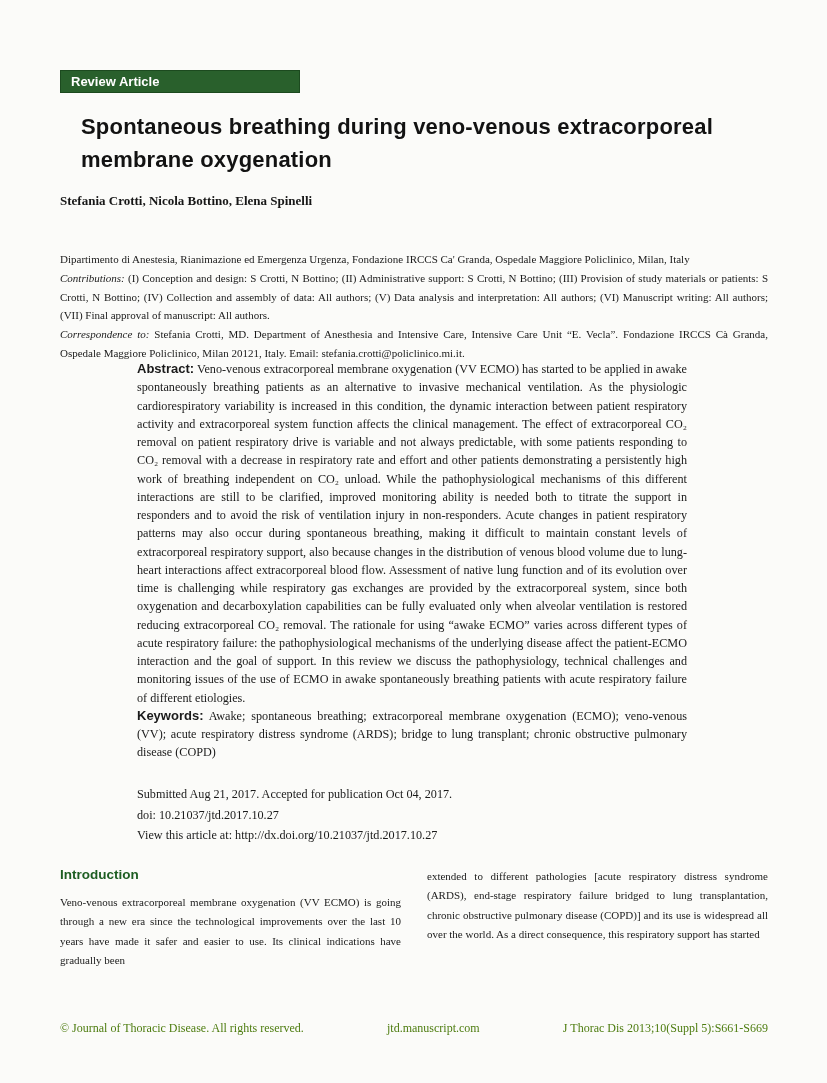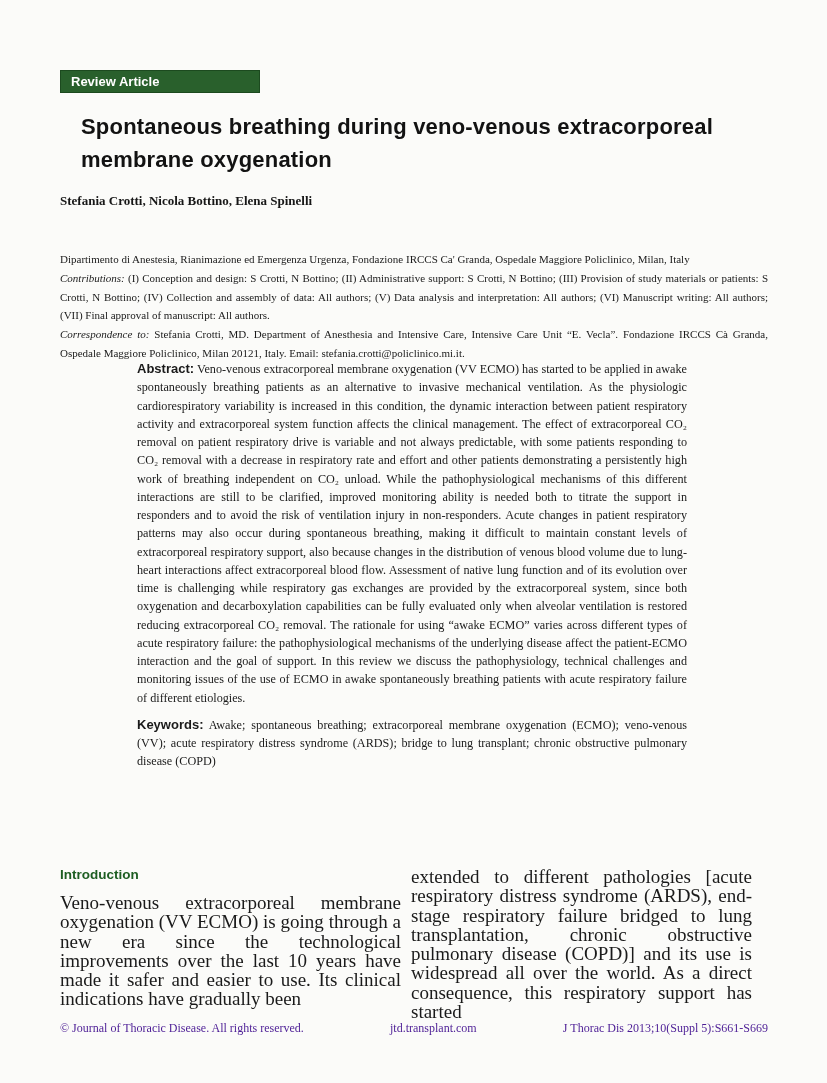--- a/index.html
+++ b/index.html
@@ -9,21 +9,21 @@
     width: 827px;
     height: 1083px;
     background: #fbfbf9;
     font-family: "Liberation Serif", serif;
     color: #1a1a1a;
     overflow: hidden;
   }
   .badge {
     position: absolute;
     left: 60px; top: 70px;
-    width: 200px; height: 23px;
+    width: 240px; height: 23px;
     background: #29602c;
     border: 1px solid #1c4a1f;
     color: #ffffff;
     font-family: "Liberation Sans", sans-serif;
     font-weight: bold;
     font-size: 13px;
     line-height: 21px;
     padding-left: 10px;
   }
   .title {
@@ -61,56 +61,56 @@
     width: 550px;
     font-size: 12.2px;
     line-height: 18.25px;
     text-align: justify;
   }
   .bold-sans {
     font-family: "Liberation Sans", sans-serif;
     font-weight: bold;
     font-size: 13px;
   }
-  .keywords { margin-top: 9px; }
+  .keywords { margin-top: 0; }
   .dates-block {
     position: absolute;
     left: 137px; top: 784px;
     width: 550px;
     font-size: 12.2px;
     line-height: 20.5px;
   }
   .intro {
     position: absolute;
     left: 60px; top: 867px;
     width: 708px;
     display: flex;
-    gap: 10px;
+    gap: 26px;
   }
   .intro .col { width: 341px; }
   .intro-heading {
     font-family: "Liberation Sans", sans-serif;
     font-weight: bold;
     font-size: 13.5px;
     color: #1d5e22;
     margin-bottom: 11px;
   }
   .intro .body {
-    font-size: 19px;
+    font-size: 11px;
     line-height: 19.3px;
     text-align: justify;
   }
   .footer {
     position: absolute;
     left: 60px; top: 1021px;
     width: 708px;
     display: flex;
     justify-content: space-between;
     font-size: 12px;
-    color: #4c1d95;
+    color: #4d7c0f;
   }
   .footer .ital { }
   a.link { color: inherit; text-decoration: none; }
 </style>
 </head>
 <body>
 
 <div class="page">
 
   <div class="badge">
@@ -125,30 +125,35 @@
     <div>Dipartimento di Anestesia, Rianimazione ed Emergenza Urgenza, Fondazione IRCCS Ca' Granda, Ospedale Maggiore Policlinico, Milan, Italy</div>
     <div><span class="ital">Contributions:</span><span> (I) Conception and design: S Crotti, N Bottino; (II) Administrative support: S Crotti, N Bottino; (III) Provision of study materials or patients: S Crotti, N Bottino; (IV) Collection and assembly of data: All authors; (V) Data analysis and interpretation: All authors; (VI) Manuscript writing: All authors; (VII) Final approval of manuscript: All authors.</span></div>
     <div><span class="ital">Correspondence to:</span><span> Stefania Crotti, MD. Department of Anesthesia and Intensive Care, Intensive Care Unit “E. Vecla”. Fondazione IRCCS Cà Granda, Ospedale Maggiore Policlinico, Milan 20121, Italy. Email: stefania.crotti@policlinico.mi.it.</span></div>
   </div>
 
   <div class="abstract-block">
     <div><span class="bold-sans">Abstract:</span><span> Veno-venous extracorporeal membrane oxygenation (VV ECMO) has started to be applied in awake spontaneously breathing patients as an alternative to invasive mechanical ventilation. As the physiologic cardiorespiratory variability is increased in this condition, the dynamic interaction between patient respiratory activity and extracorporeal system function affects the clinical management. The effect of extracorporeal CO₂ removal on patient respiratory drive is variable and not always predictable, with some patients responding to CO₂ removal with a decrease in respiratory rate and effort and other patients demonstrating a persistently high work of breathing independent on CO₂ unload. While the pathophysiological mechanisms of this different interactions are still to be clarified, improved monitoring ability is needed both to titrate the support in responders and to avoid the risk of ventilation injury in non-responders. Acute changes in patient respiratory patterns may also occur during spontaneous breathing, making it difficult to maintain constant levels of extracorporeal respiratory support, also because changes in the distribution of venous blood volume due to lung-heart interactions affect extracorporeal blood flow. Assessment of native lung function and of its evolution over time is challenging while respiratory gas exchanges are provided by the extracorporeal system, since both oxygenation and decarboxylation capabilities can be fully evaluated only when alveolar ventilation is restored reducing extracorporeal CO₂ removal. The rationale for using “awake ECMO” varies across different types of acute respiratory failure: the pathophysiological mechanisms of the underlying disease affect the patient-ECMO interaction and the goal of support. In this review we discuss the pathophysiology, technical challenges and monitoring issues of the use of ECMO in awake spontaneously breathing patients with acute respiratory failure of different etiologies.</span></div>
     <div class="keywords"><span class="bold-sans">Keywords:</span><span> Awake; spontaneous breathing; extracorporeal membrane oxygenation (ECMO); veno-venous (VV); acute respiratory distress syndrome (ARDS); bridge to lung transplant; chronic obstructive pulmonary disease (COPD)</span></div>
   </div>
 
+  <div class="dates-block">
+    <div>Submitted Aug 21, 2017. Accepted for publication Oct 04, 2017.</div>
+    <div>doi: 10.21037/jtd.2017.10.27</div>
+    <div><span>View this article at: </span><a class="link">http://dx.doi.org/10.21037/jtd.2017.10.27</a></div>
+  </div>
 
   <div class="intro">
     <div class="col">
       <div class="intro-heading">Introduction</div>
       <div class="body">Veno-venous extracorporeal membrane oxygenation (VV ECMO) is going through a new era since the technological improvements over the last 10 years have made it safer and easier to use. Its clinical indications have gradually been</div>
     </div>
     <div class="col">
       <div class="body">extended to different pathologies [acute respiratory distress syndrome (ARDS), end-stage respiratory failure bridged to lung transplantation, chronic obstructive pulmonary disease (COPD)] and its use is widespread all over the world. As a direct consequence, this respiratory support has started</div>
     </div>
   </div>
 
   <div class="footer">
     <span>© Journal of Thoracic Disease. All rights reserved.</span>
-    <span>jtd.transplant.com</span>
+    <span>jtd.manuscript.com</span>
     <span><span class="ital">J Thorac Dis</span><span> 2013;10(Suppl 5):S661-S669</span></span>
   </div>
 
 </div>
 
 </body></html>

